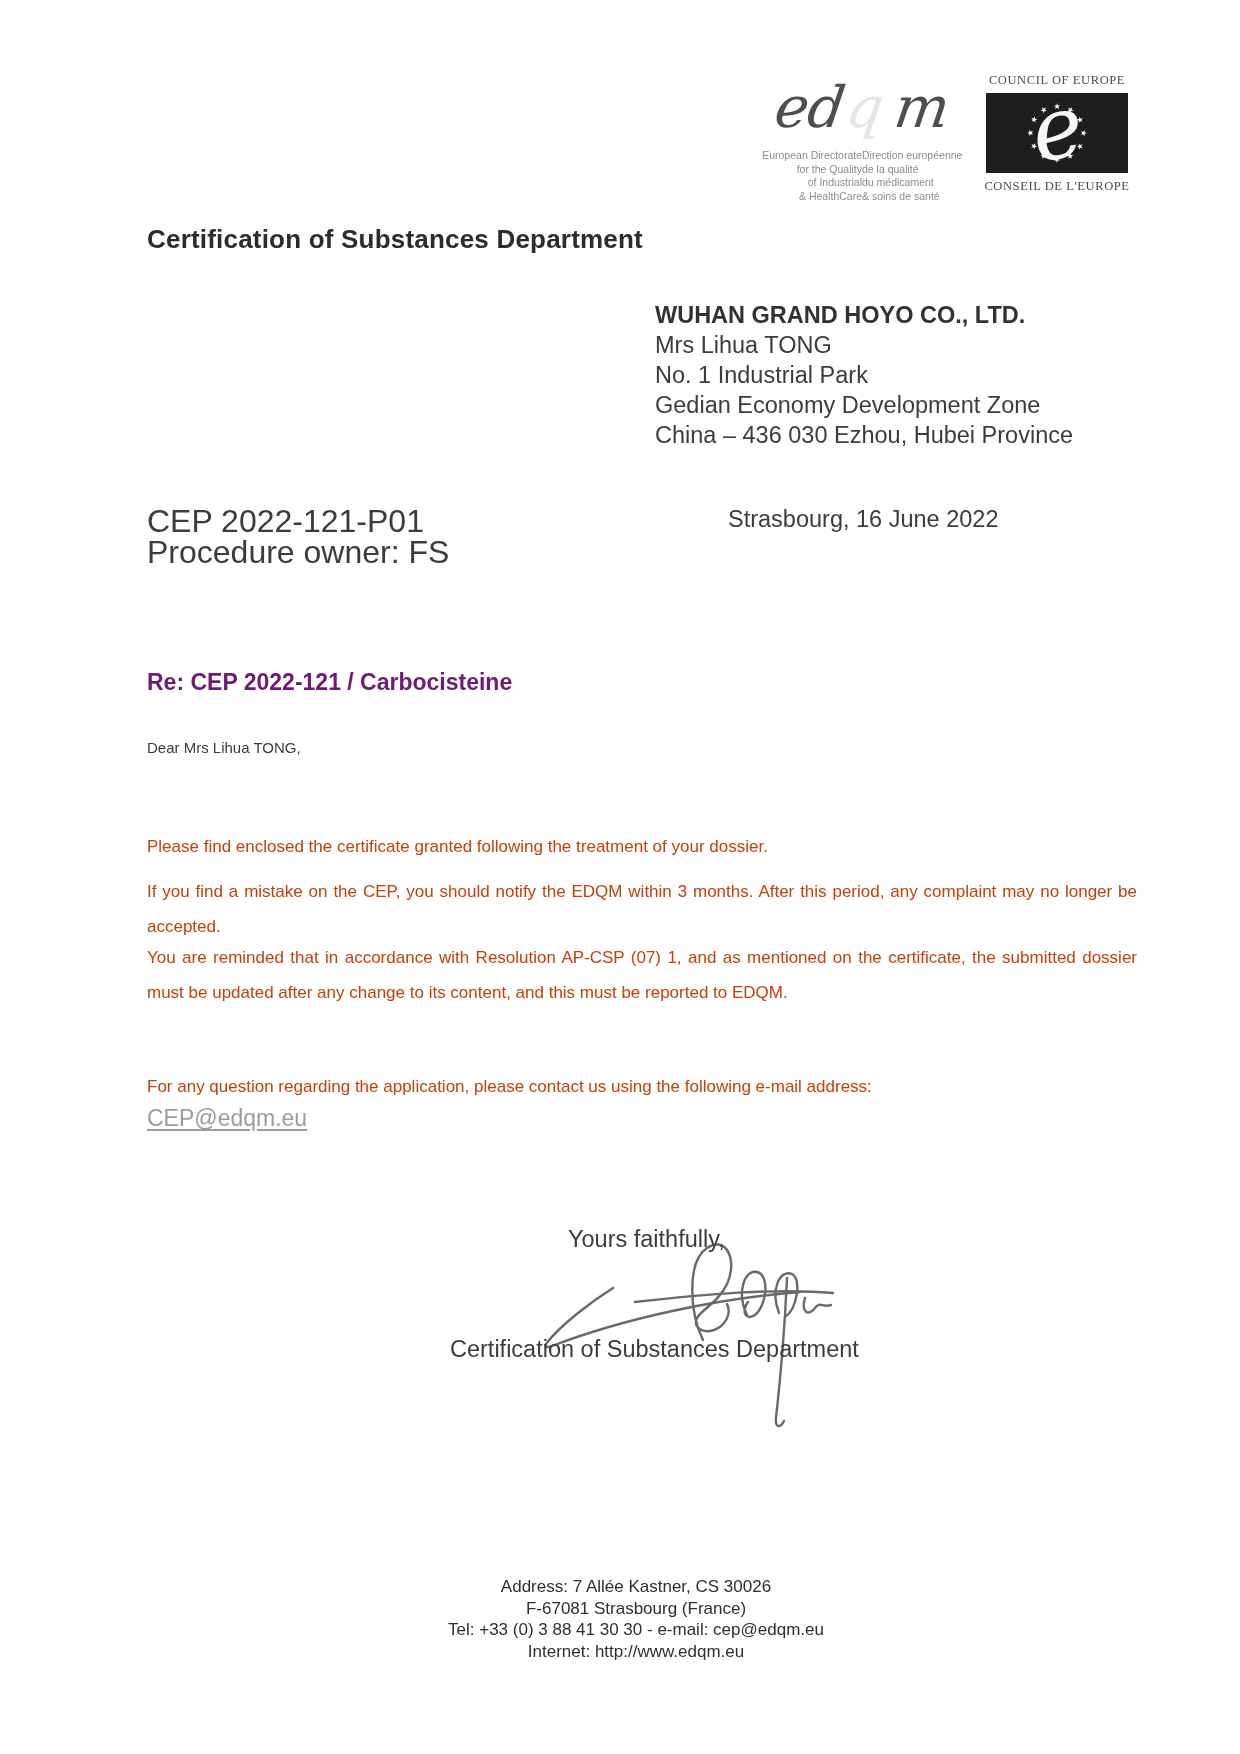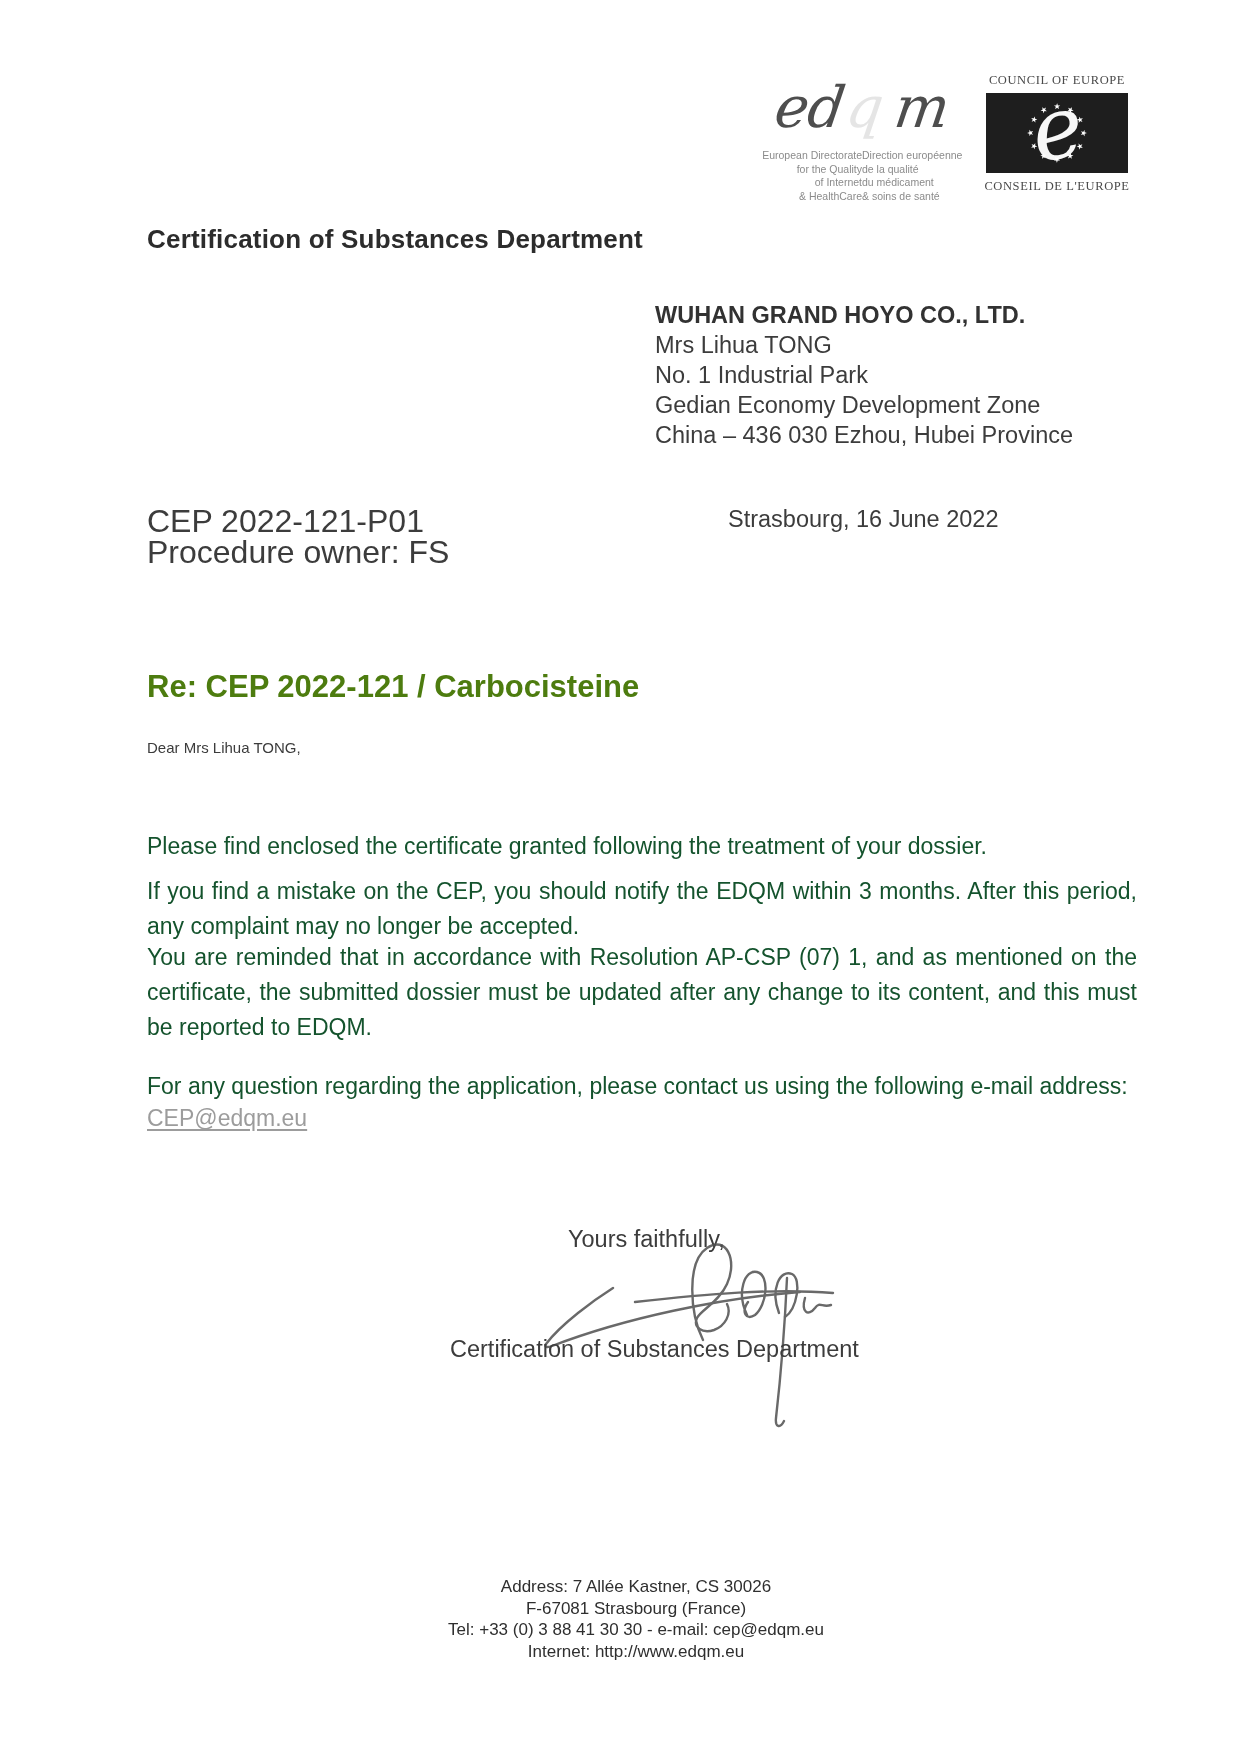--- a/index.html
+++ b/index.html
@@ -52,24 +52,24 @@
   .coe-star:nth-of-type(11) { transform:rotate(300deg) translateY(-26px); }
   .coe-star:nth-of-type(12) { transform:rotate(330deg) translateY(-26px); }
 
   
   .h-dept { position:absolute; left:147px; top:224px; font-size:26px; font-weight:bold;
             color:#2c2c2c; letter-spacing:0.2px; }
   .recipient { position:absolute; left:655px; top:300px; font-size:23.5px; line-height:30px; }
   .recipient .company { font-weight:bold; color:#323232; }
   .ref-block { position:absolute; left:147px; top:506px; font-size:32px; line-height:31px; }
   .place-date { position:absolute; left:728px; top:506px; font-size:23.5px; }
-  .subject { position:absolute; left:147px; top:669px; font-size:31px; font-weight:bold; color:#4d7c0f; }
+  .subject { position:absolute; left:147px; top:669px; font-size:23px; font-weight:bold; color:#701a75; }
   .salutation { position:absolute; left:147px; top:739px; font-size:15px; }
-  .para { position:absolute; left:147px; width:990px; font-size:23px; line-height:35px;
-          text-align:justify; color:#14532d; }
+  .para { position:absolute; left:147px; width:990px; font-size:17px; line-height:35px;
+          text-align:justify; color:#c2410c; }
   .para.p1 { top:829px; text-align:left; }
   .para.p2 { top:874px; }
   .para.p3 { top:940px; }
   .para.p4 { top:1069px; }
   .email-link { position:absolute; left:147px; top:1105px; font-size:23px; color:#9c9c9c;
                 text-decoration:underline; text-underline-offset:3px; cursor:pointer; }
   .closing { position:absolute; left:568px; top:1202px; font-size:23.5px;margin-top:24px; }
   .sig-svg { position:absolute; left:495px; top:1222px; pointer-events:none; }
   .sig-dept { position:absolute; left:450px; top:1336px; font-size:23.5px; }
 
@@ -81,21 +81,21 @@
 <body>
 
 <div class="page">
 
   <div class="edqm-logo"><span>ed</span><span class="lq">q</span><span class="lm">m</span></div>
 
   <div class="edqm-tags">
     <div class="en">
       <div>European Directorate</div>
       <div>for the Quality</div>
-      <div>of Internet</div>
+      <div>of Industrial</div>
       <div>&amp; HealthCare</div>
     </div>
     <div class="fr">
       <div>Direction européenne</div>
       <div>de la qualité</div>
       <div>du médicament</div>
       <div>&amp; soins de santé</div>
     </div>
   </div>
 

